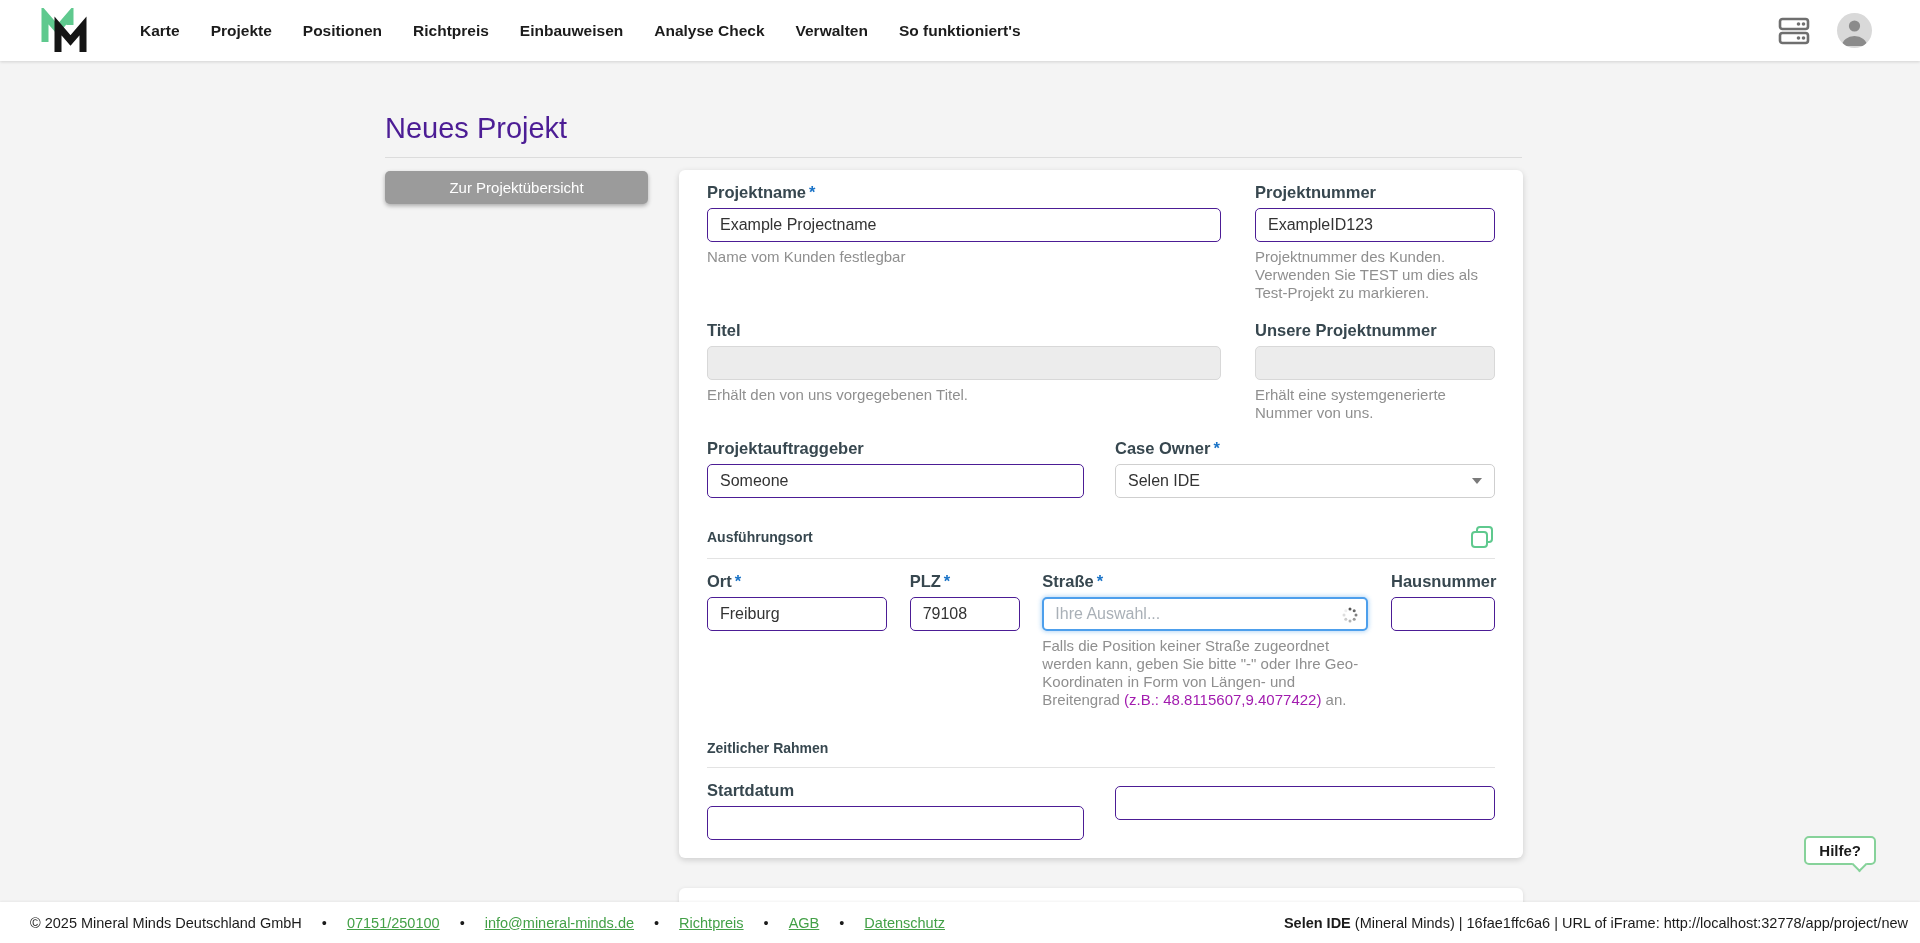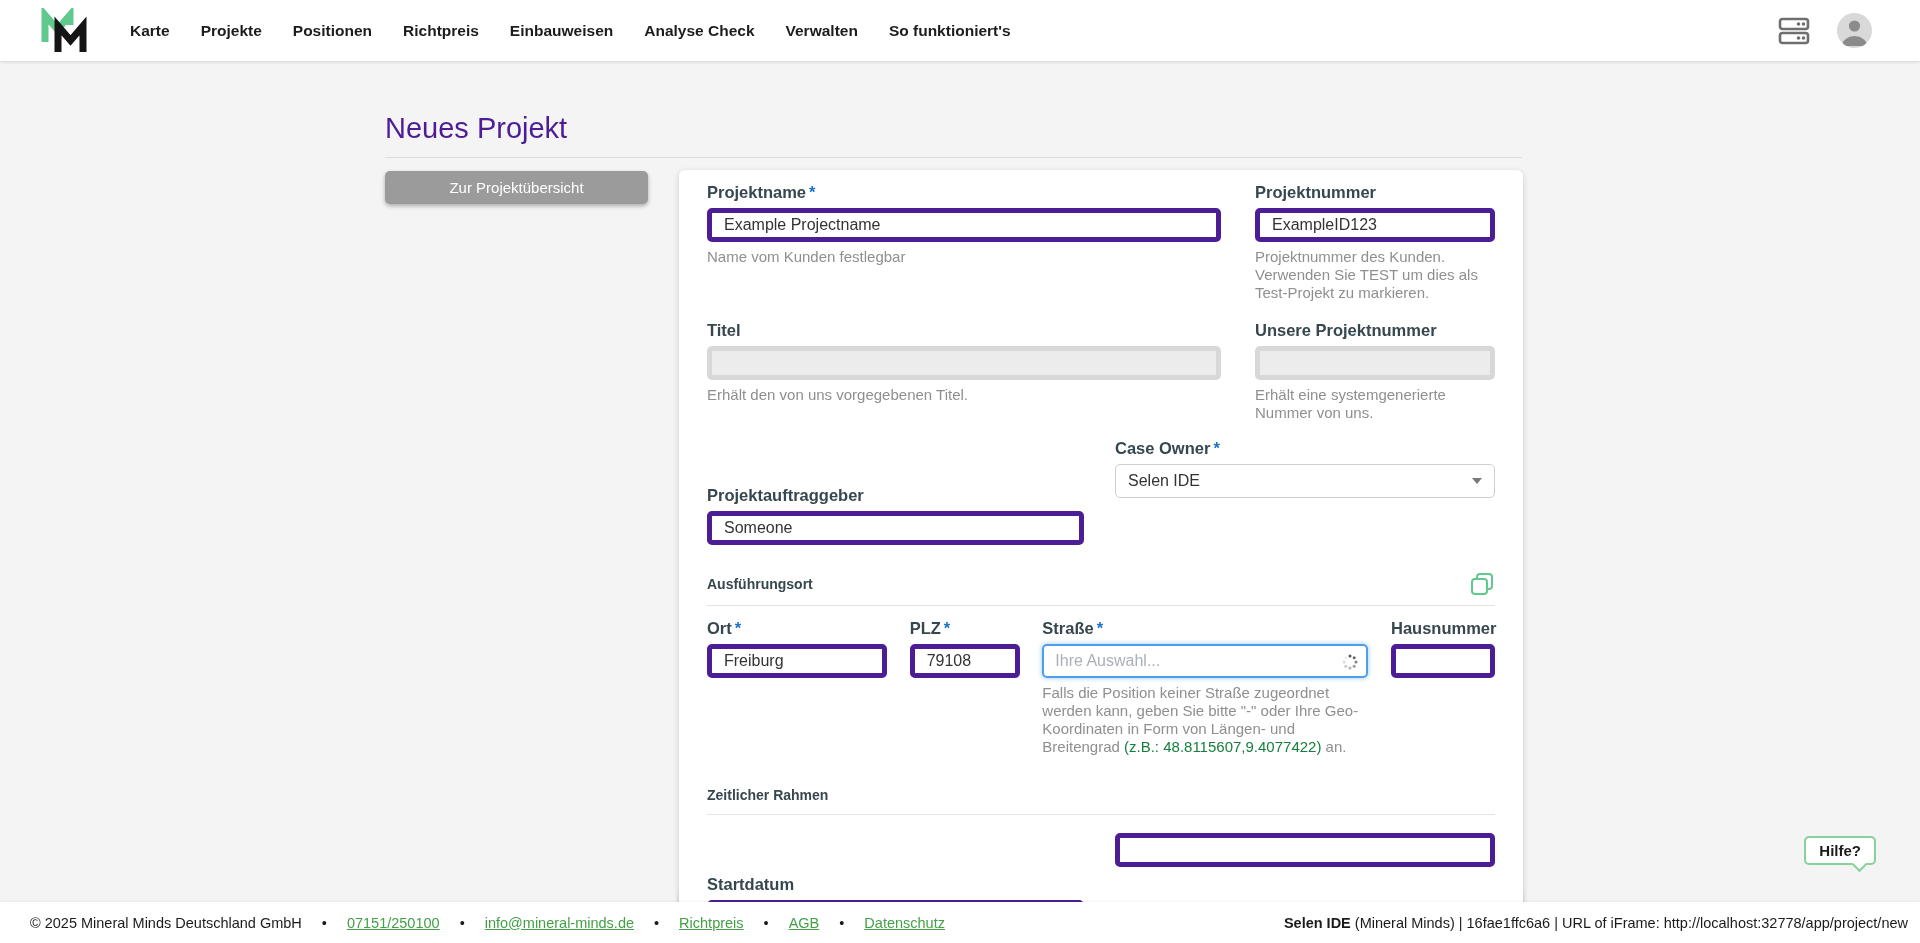--- a/index.html
+++ b/index.html
@@ -10,21 +10,21 @@
     font-family:"Liberation Sans", sans-serif;
     color:#333;
   }
   
   .header {
     position:absolute; top:0; left:0; right:0; height:61px;
     background:#fff; box-shadow:0 1px 3px rgba(0,0,0,.14);
     display:flex; align-items:center; z-index:10;
   }
   .logo { margin-left:38px; width:52px; height:46px; flex:0 0 auto; }
-  .nav { display:flex; gap:27px; margin-left:38px; }
+  .nav { display:flex; gap:27px; margin-left:48px; }
   .nav-item {
     font-size:15.5px; font-weight:700; color:#1c1c1c;
     padding:6px 2px; cursor:pointer; white-space:nowrap;
   }
   .header-right { margin-left:auto; display:flex; align-items:center; gap:26px; margin-right:48px; }
   .avatar {
     width:35px; height:35px; border-radius:50%;
     background:#d9d9d9; display:flex; align-items:flex-end; justify-content:center;
     overflow:hidden; cursor:pointer;
   }
@@ -44,30 +44,30 @@
   .card-main {
     position:absolute; left:679px; top:170px; width:844px;
     background:#fff; border-radius:6px; box-shadow:0 2px 6px rgba(0,0,0,.16);
     padding:12px 28px 18px; z-index:2;
   }
   .row { display:flex; justify-content:space-between; }
   .fg label { display:block; font-size:16.5px; font-weight:700; color:#37474f; line-height:20px; }
   .req { color:#1a73c7; margin-left:3px; }
   .inp {
     margin-top:6px; height:34px; width:100%;
-    border:5px solid #4c1d95; border-radius:5px;
+    border:1px solid #4c1d95; border-radius:5px;
     padding:0 12px; font-size:16px; color:#333; background:#fff;
     font-family:inherit; outline:none;
   }
   .inp::placeholder { color:#a9b0b7; }
   .inp.disabled { background:#ececec; border-color:#d8d8d8; }
   .helper { margin-top:6px; font-size:15px; line-height:18px; color:#8f8f8f; }
-  .helper .lighter { color:#15803d; }
+  .helper .lighter { color:#a21caf; }
   .col-a { width:514px; } .col-b { width:240px; }
-  .col-h1 { width:377px;margin-top:47px; } .col-h2 { width:380px; }
+  .col-h1 { width:377px; } .col-h2 { width:380px; }
   .col-ort { width:180px; } .col-plz { width:110px; } .col-str { width:326px; } .col-hnr { width:104px; }
   .select-box {
     margin-top:6px; height:34px; width:100%;
     border:1px solid #cfcfcf; border-radius:5px; background:#fff;
     display:flex; align-items:center; justify-content:space-between;
     padding:0 12px; font-size:16px; color:#333; cursor:pointer;
   }
   .caret { width:0; height:0; border-left:5px solid transparent; border-right:5px solid transparent; border-top:6px solid #7a7a7a; }
   .section-head { margin-top:26px; display:flex; align-items:center; justify-content:space-between; }
   .section-title { font-size:14px; font-weight:700; color:#37474f; line-height:22px; }

